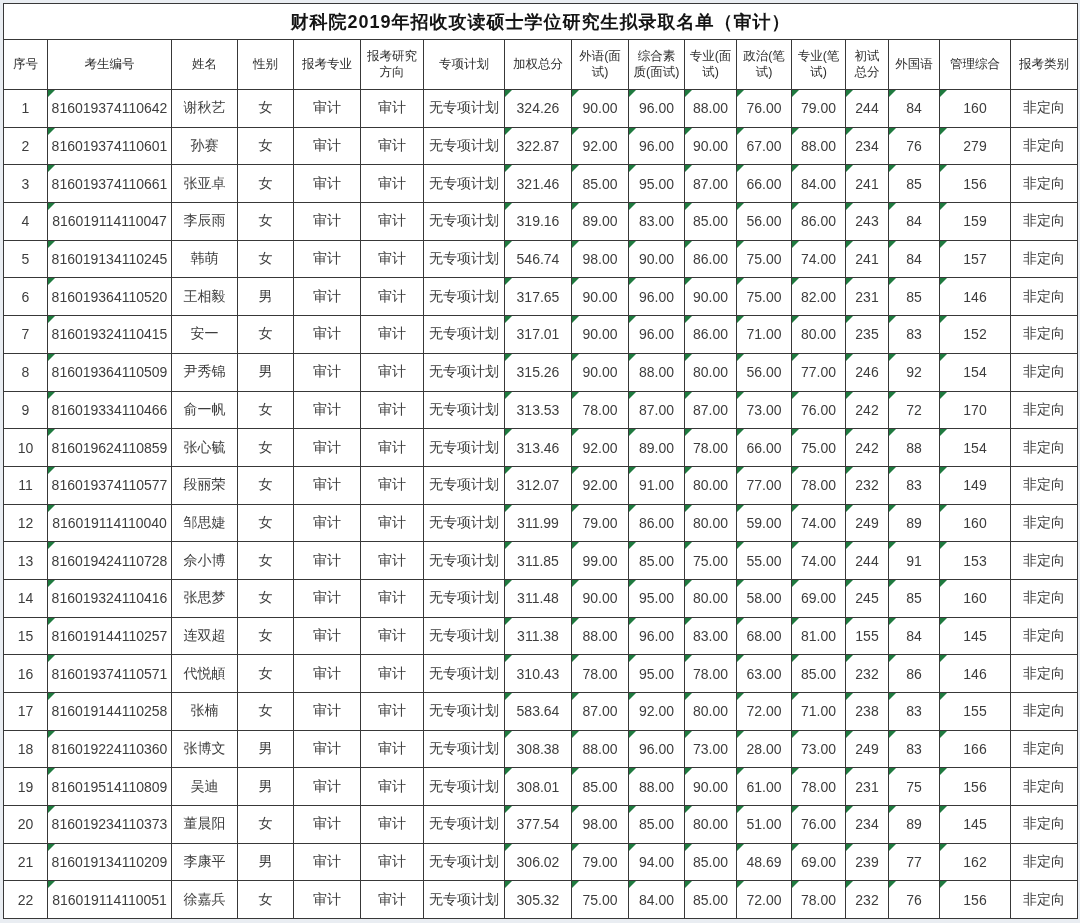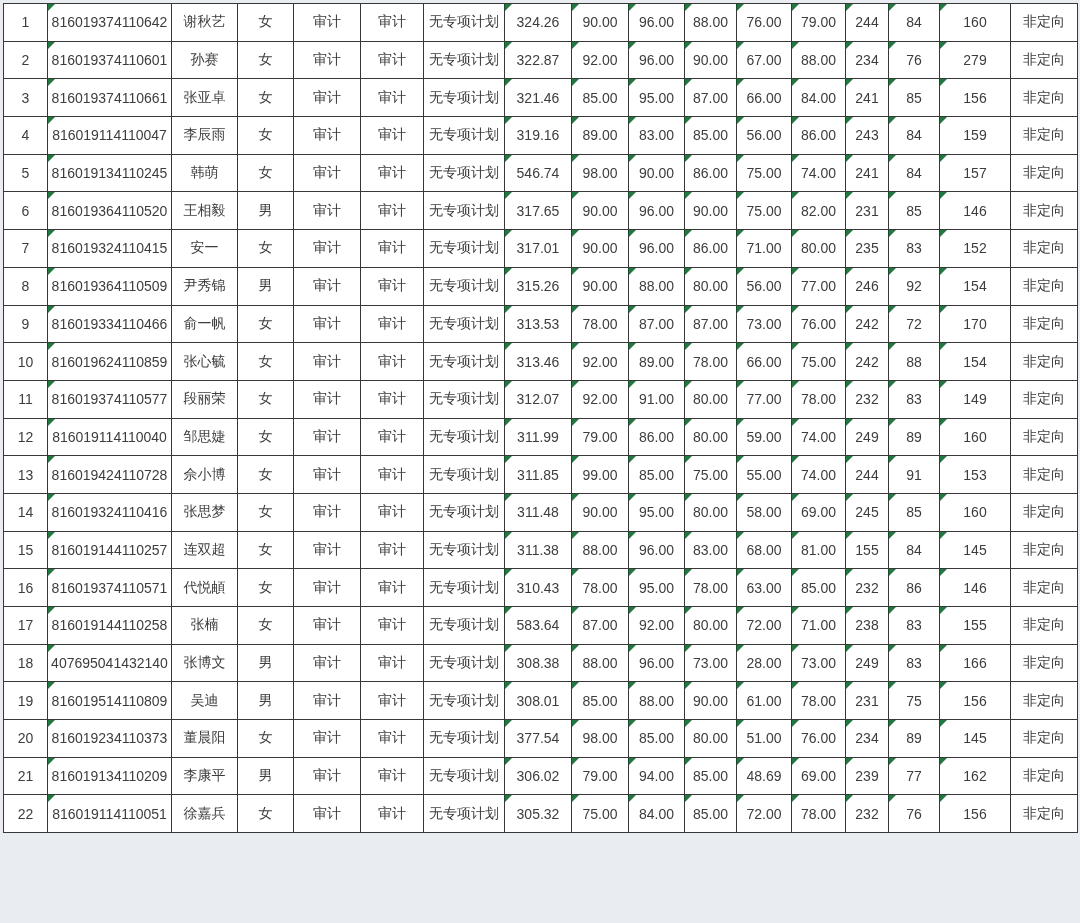--- a/index.html
+++ b/index.html
@@ -78,20 +78,42 @@
         <col style="width: 56px;">
         <col style="width: 52px;">
         <col style="width: 55px;">
         <col style="width: 54px;">
         <col style="width: 43px;">
         <col style="width: 51px;">
         <col style="width: 71px;">
         <col style="width: 67px;">
       </colgroup>
     <thead>
+      <tr class="title-row">
+        <th colspan="17">财科院2019年招收攻读硕士学位研究生拟录取名单（审计）</th>
+      </tr>
+      <tr class="header-row">
+          <th>序号</th>
+          <th>考生编号</th>
+          <th>姓名</th>
+          <th>性别</th>
+          <th>报考专业</th>
+          <th>报考研究方向</th>
+          <th>专项计划</th>
+          <th>加权总分</th>
+          <th>外语(面试)</th>
+          <th>综合素质(面试)</th>
+          <th>专业(面试)</th>
+          <th>政治(笔试)</th>
+          <th>专业(笔试)</th>
+          <th>初试总分</th>
+          <th>外国语</th>
+          <th>管理综合</th>
+          <th>报考类别</th>
+        </tr>
     </thead>
     <tbody>
         <tr>
           <td><span class="cell-text">1</span></td>
           <td><span class="flag" style="border-top-color: rgb(31, 122, 63);"></span><span class="cell-text">816019374110642</span></td>
           <td><span class="cell-text">谢秋艺</span></td>
           <td><span class="cell-text">女</span></td>
           <td><span class="cell-text">审计</span></td>
           <td><span class="cell-text">审计</span></td>
           <td><span class="cell-text">无专项计划</span></td>
@@ -405,21 +427,21 @@
           <td><span class="flag" style="border-top-color: rgb(31, 122, 63);"></span><span class="cell-text">80.00</span></td>
           <td><span class="flag" style="border-top-color: rgb(31, 122, 63);"></span><span class="cell-text">72.00</span></td>
           <td><span class="flag" style="border-top-color: rgb(31, 122, 63);"></span><span class="cell-text">71.00</span></td>
           <td><span class="flag" style="border-top-color: rgb(31, 122, 63);"></span><span class="cell-text">238</span></td>
           <td><span class="flag" style="border-top-color: rgb(31, 122, 63);"></span><span class="cell-text">83</span></td>
           <td><span class="flag" style="border-top-color: rgb(31, 122, 63);"></span><span class="cell-text">155</span></td>
           <td><span class="cell-text">非定向</span></td>
         </tr>
         <tr>
           <td><span class="cell-text">18</span></td>
-          <td><span class="flag" style="border-top-color: rgb(31, 122, 63);"></span><span class="cell-text">407695041432140</span></td>
+          <td><span class="flag" style="border-top-color: rgb(31, 122, 63);"></span><span class="cell-text">816019224110360</span></td>
           <td><span class="cell-text">张博文</span></td>
           <td><span class="cell-text">男</span></td>
           <td><span class="cell-text">审计</span></td>
           <td><span class="cell-text">审计</span></td>
           <td><span class="cell-text">无专项计划</span></td>
           <td><span class="flag" style="border-top-color: rgb(31, 122, 63);"></span><span class="cell-text">308.38</span></td>
           <td><span class="flag" style="border-top-color: rgb(31, 122, 63);"></span><span class="cell-text">88.00</span></td>
           <td><span class="flag" style="border-top-color: rgb(31, 122, 63);"></span><span class="cell-text">96.00</span></td>
           <td><span class="flag" style="border-top-color: rgb(31, 122, 63);"></span><span class="cell-text">73.00</span></td>
           <td><span class="flag" style="border-top-color: rgb(31, 122, 63);"></span><span class="cell-text">28.00</span></td>

